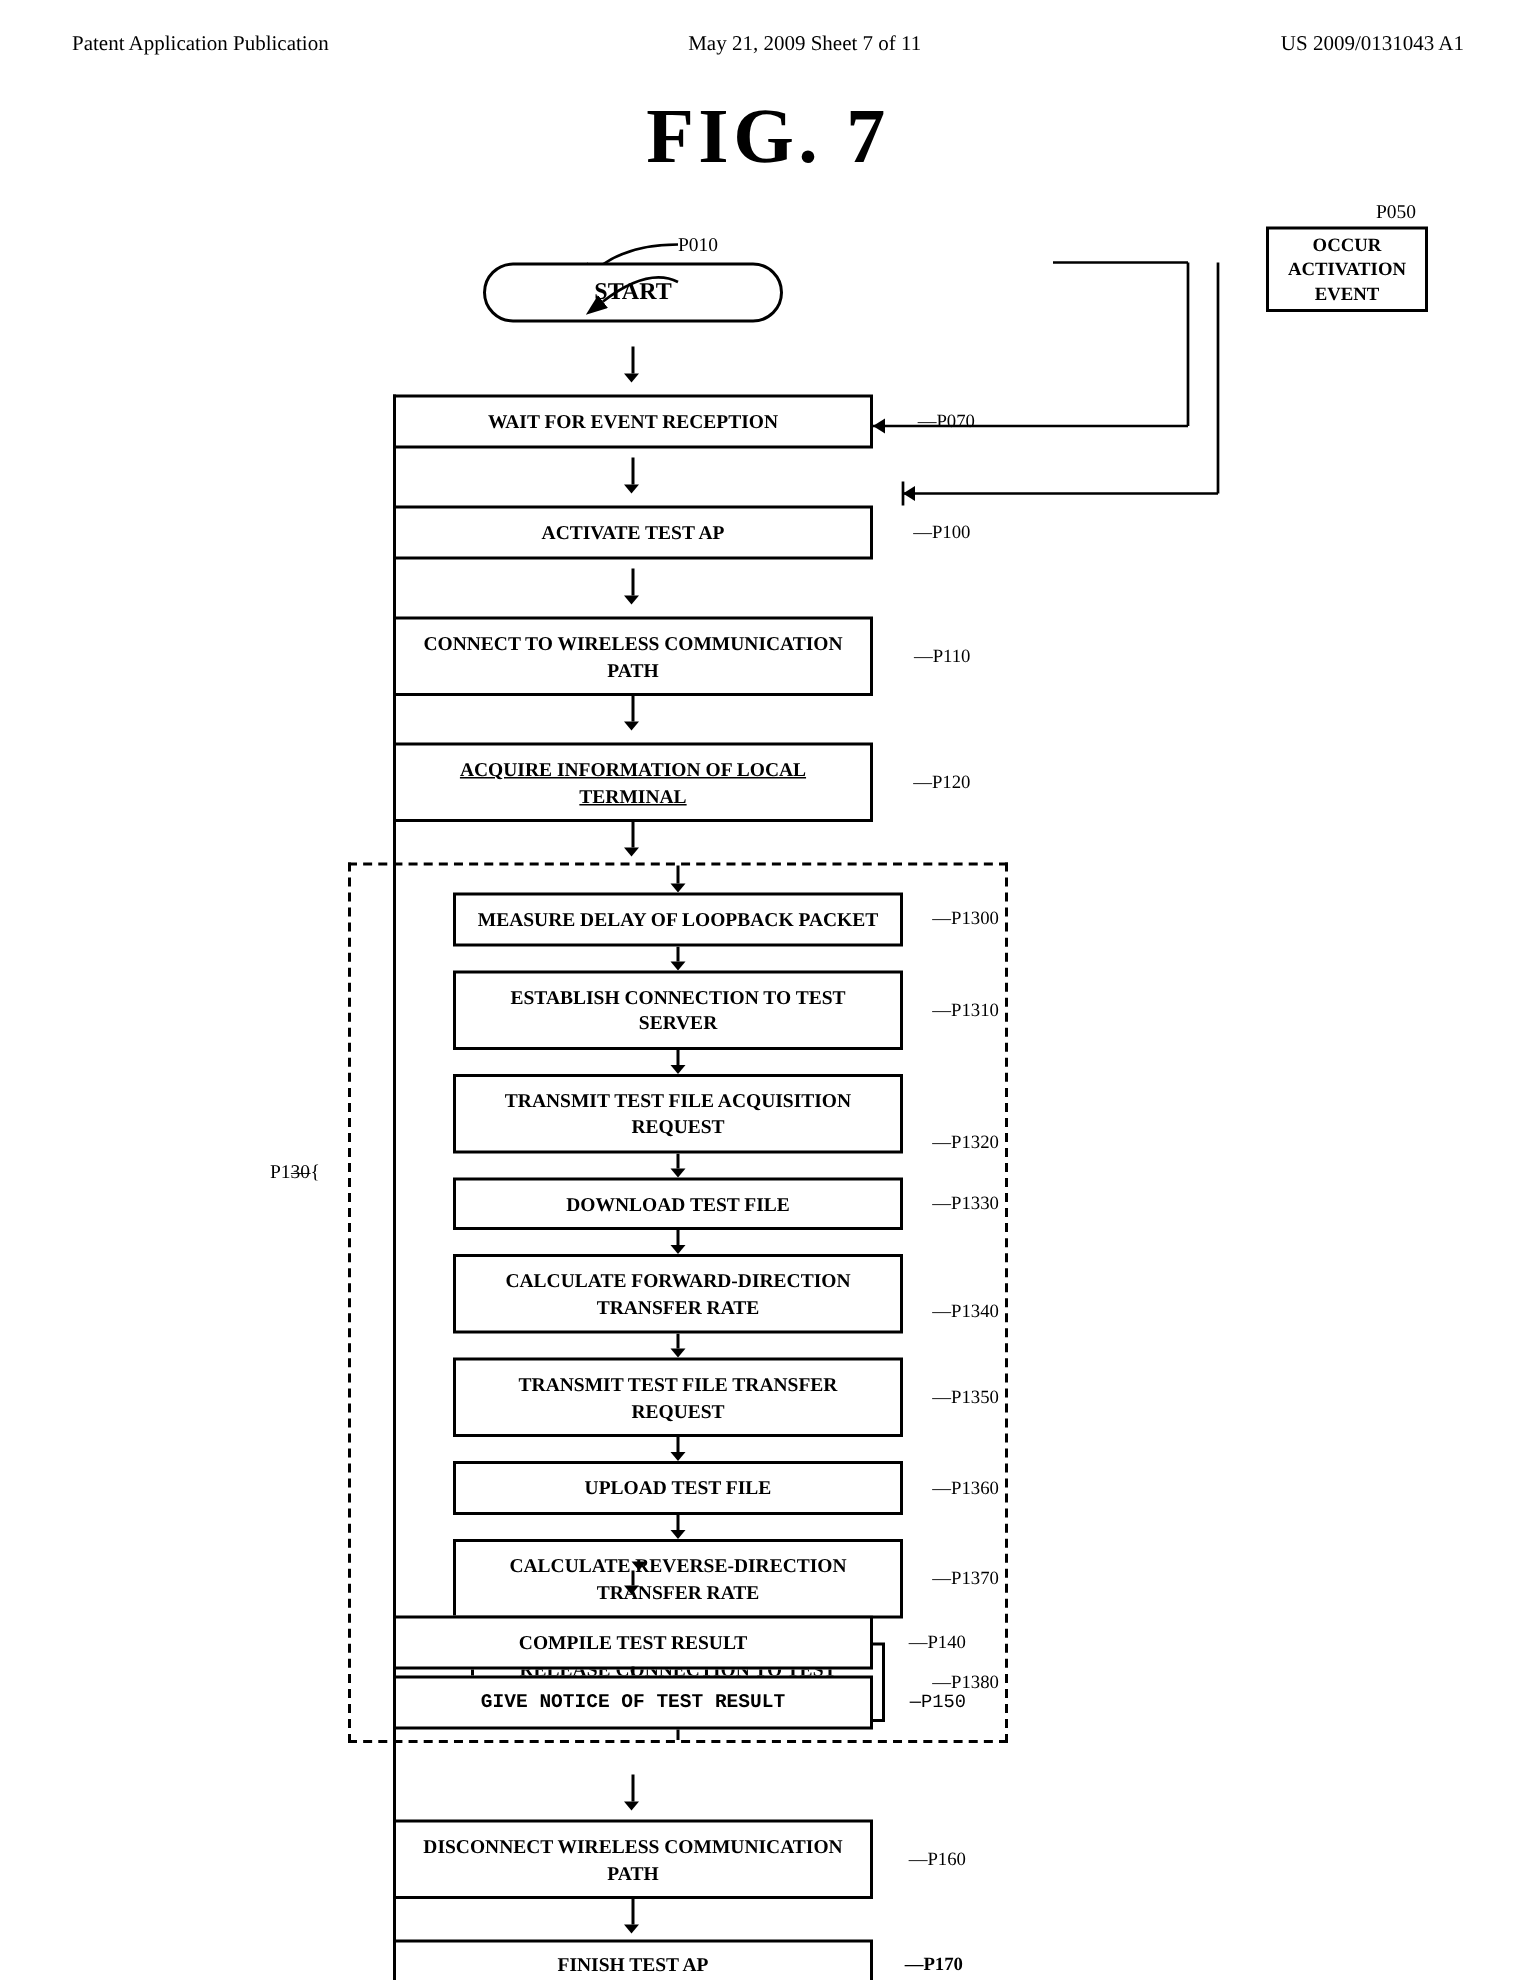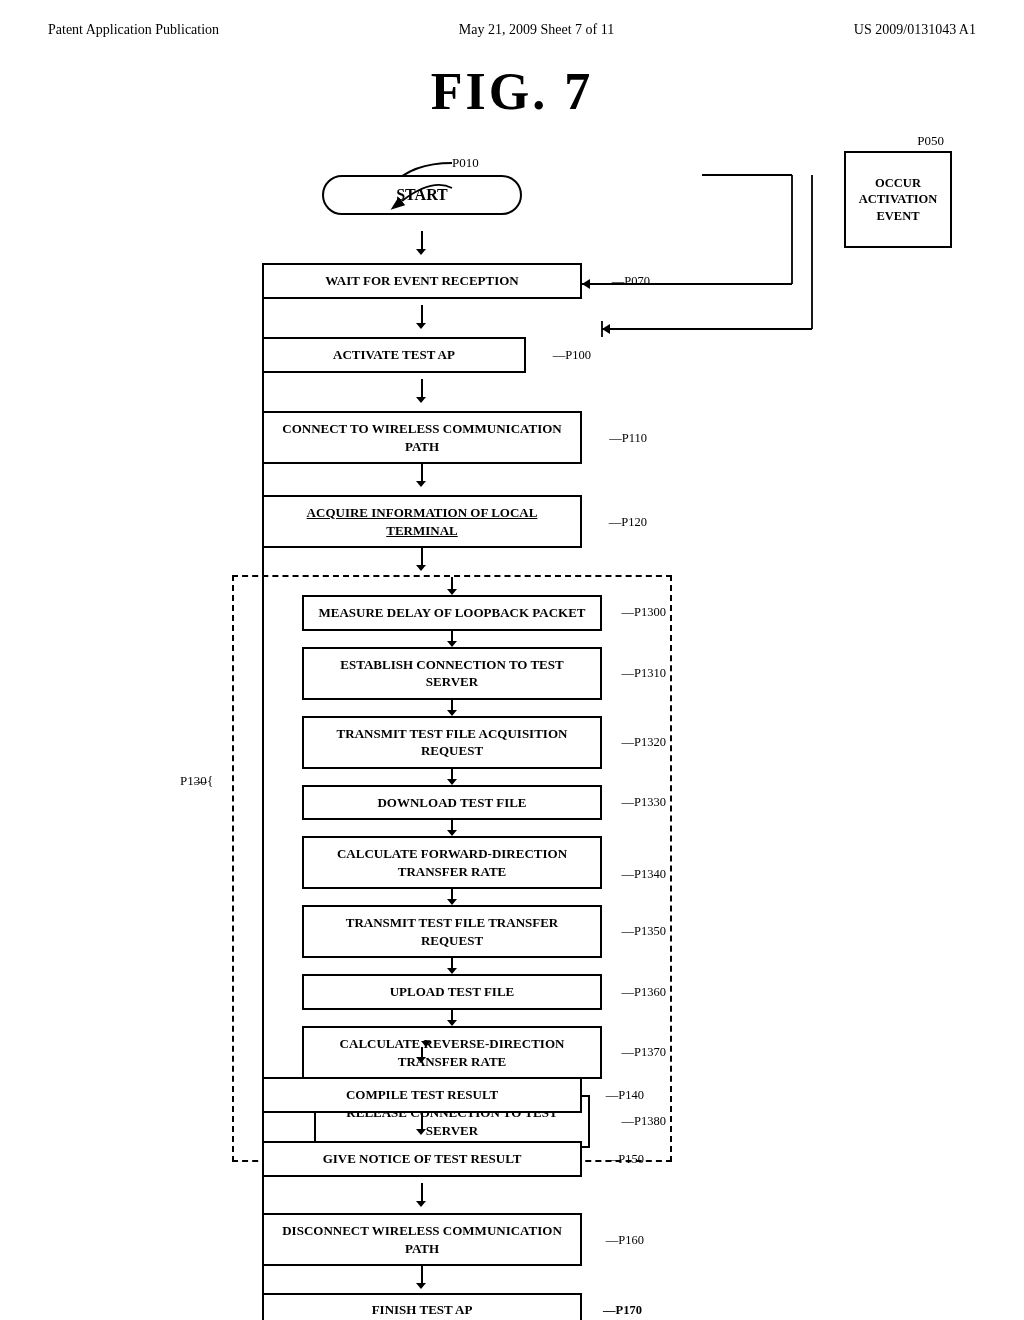--- a/index.html
+++ b/index.html
@@ -76,21 +76,21 @@
   <span>May 21, 2009  Sheet 7 of 11</span>
   <span>US 2009/0131043 A1</span>
 </div>
 
 <div style="text-align:center; font-size:52px; font-weight:bold; margin: 18px 0 12px 0; letter-spacing:3px;">FIG. 7</div>
 
 <div style="position:relative; width:900px; margin:0 auto; height:1120px;">
 
   <div style="position:absolute; right:18px; top:0; font-size:13px; font-weight:normal;">P050</div>
 
-  <div style="position:absolute; right:10px; top:18px; border:2px solid #000; text-align:center; padding:22px 8px; font-size:12.5px; font-weight:bold; line-height:1.3; width:108px; background:#fff;">OCCUR<br>ACTIVATION EVENT</div>
+  <div style="position:absolute; right:10px; top:18px; border:2px solid #000; text-align:center; padding:2px 8px; font-size:12.5px; font-weight:bold; line-height:1.3; width:108px; background:#fff;">OCCUR<br>ACTIVATION EVENT</div>
 
   <div style="position:absolute; left:390px; top:22px; font-size:13px;">P010</div>
 
   <svg class="flow-svg" width="900" height="1120" style="position:absolute;top:0;left:0;pointer-events:none;">
 
     <path d="M 390 30 Q 350 30 330 52" stroke="#000" stroke-width="1.8" fill="none" marker-end="url(#arr)"></path>
 
     <line x1="750" y1="42" x2="750" y2="196" stroke="#000" stroke-width="1.8"></line>
     <line x1="540" y1="196" x2="750" y2="196" stroke="#000" stroke-width="1.8"></line>
     <line x1="540" y1="188" x2="540" y2="204" stroke="#000" stroke-width="1.8"></line>
@@ -119,21 +119,21 @@
       <div class="pbox w300" style="width:320px;">WAIT FOR EVENT RECEPTION</div>
       <span class="step-right-label" style="right:-68px; top:50%; transform:translateY(-50%); font-size:12.5px; white-space:nowrap;">—P070</span>
     </div>
   </div>
 
   <div style="position:absolute; left:359px; top:172px; width:2px; height:18px; background:#000;"></div>
   <div style="position:absolute; left:354px; top:190px; width:0; height:0; border-left:5px solid transparent; border-right:5px solid transparent; border-top:6px solid #000;"></div>
 
   <div style="position:absolute; left:200px; top:204px;">
     <div class="step-wrapper" style="position:relative; display:inline-block;">
-      <div class="pbox w300" style="width:264px;">ACTIVATE TEST AP</div>
+      <div class="pbox w300" style="width:320px;">ACTIVATE TEST AP</div>
       <span style="position:absolute; right:-65px; top:50%; transform:translateY(-50%); font-size:12.5px; white-space:nowrap;">—P100</span>
     </div>
   </div>
 
   <div style="position:absolute; left:359px; top:246px; width:2px; height:18px; background:#000;"></div>
   <div style="position:absolute; left:354px; top:264px; width:0; height:0; border-left:5px solid transparent; border-right:5px solid transparent; border-top:6px solid #000;"></div>
 
   <div style="position:absolute; left:200px; top:278px;">
     <div class="step-wrapper" style="position:relative; display:inline-block;">
       <div class="pbox w300" style="width:320px;">CONNECT TO WIRELESS
@@ -175,21 +175,21 @@
 
     <div style="display:flex; align-items:center; justify-content:center; position:relative; margin:0 auto;">
       <div class="pbox" style="width:300px;">ESTABLISH CONNECTION
 TO TEST SERVER</div>
       <span style="position:absolute; right:4px; font-size:12.5px; white-space:nowrap;">—P1310</span>
     </div>
 
     <div style="width:2px; height:10px; background:#000; margin:0 auto;"></div>
     <div style="width:0;height:0;border-left:5px solid transparent;border-right:5px solid transparent;border-top:6px solid #000; margin:0 auto;"></div>
 
-    <div style="display:flex; align-items:center; justify-content:center; position:relative; margin:0 auto;">
+    <div style="display:flex; align-items:flex-end; justify-content:center; position:relative; margin:0 auto;">
       <div class="pbox" style="width:300px;">TRANSMIT TEST FILE
 ACQUISITION REQUEST</div>
       <span style="position:absolute; right:4px; font-size:12.5px; white-space:nowrap;">—P1320</span>
     </div>
 
     <div style="width:2px; height:10px; background:#000; margin:0 auto;"></div>
     <div style="width:0;height:0;border-left:5px solid transparent;border-right:5px solid transparent;border-top:6px solid #000; margin:0 auto;"></div>
 
     <div style="display:flex; align-items:center; justify-content:center; position:relative; margin:0 auto;">
       <div class="pbox" style="width:300px;">DOWNLOAD TEST FILE</div>
@@ -251,21 +251,21 @@
   <div style="position:absolute; left:200px; top:944px;">
     <div class="step-wrapper" style="position:relative; display:inline-block;">
       <div class="pbox" style="width:320px;">COMPILE TEST RESULT</div>
       <span style="position:absolute; right:-62px; top:50%; transform:translateY(-50%); font-size:12.5px; white-space:nowrap;">—P140</span>
     </div>
   </div>
 
   <div style="position:absolute; left:359px; top:978px; width:2px; height:18px; background:#000;"></div>
   <div style="position:absolute; left:354px; top:996px; width:0; height:0; border-left:5px solid transparent; border-right:5px solid transparent; border-top:6px solid #000;"></div>
 
-  <div style="position:absolute; left:200px; top:1008px;">
+  <div style="position:absolute; left:200px; top:984px;font-family:Liberation Mono, monospace;">
     <div class="step-wrapper" style="position:relative; display:inline-block;">
       <div class="pbox" style="width:320px;">GIVE NOTICE OF TEST RESULT</div>
       <span style="position:absolute; right:-62px; top:50%; transform:translateY(-50%); font-size:12.5px; white-space:nowrap;">—P150</span>
     </div>
   </div>
 
   <div style="position:absolute; left:359px; top:1050px; width:2px; height:18px; background:#000;"></div>
   <div style="position:absolute; left:354px; top:1068px; width:0; height:0; border-left:5px solid transparent; border-right:5px solid transparent; border-top:6px solid #000;"></div>
 
   <div style="position:absolute; left:200px; top:1080px;">

